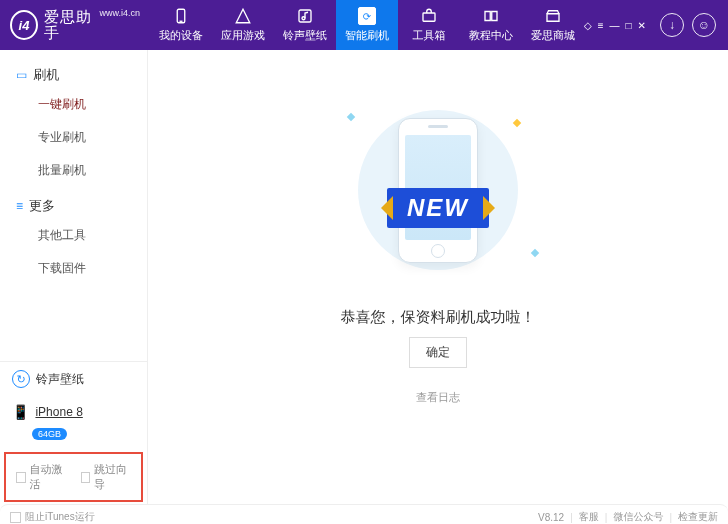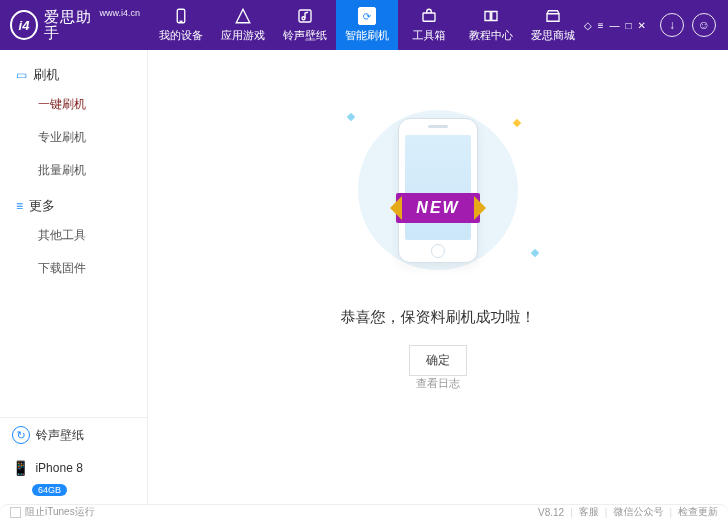--- a/index.html
+++ b/index.html
@@ -41,34 +41,34 @@
 .options label { display: flex; align-items: center; gap: 4px; cursor: pointer; }
 .chk { width: 11px; height: 11px; border: 1px solid #ccc; display: inline-block; }
 
 .main { flex: 1; display: flex; flex-direction: column; align-items: center; padding-top: 50px; position: relative; }
 .illus { width: 220px; height: 180px; position: relative; display: flex; align-items: center; justify-content: center; }
 .disc { width: 160px; height: 160px; background: #e9f4fb; border-radius: 50%; position: absolute; }
 .phone { width: 80px; height: 145px; background: #fff; border: 1px solid #d5e0e9; border-radius: 12px; position: relative; z-index: 2; box-shadow: 0 4px 12px rgba(0,0,0,0.06); }
 .phone::before { content: ""; position: absolute; top: 6px; left: 50%; transform: translateX(-50%); width: 20px; height: 3px; background: #d5e0e9; border-radius: 2px; }
 .phone::after { content: ""; position: absolute; bottom: 4px; left: 50%; transform: translateX(-50%); width: 12px; height: 12px; border: 1px solid #d5e0e9; border-radius: 50%; }
 .phone .screen { position: absolute; inset: 16px 6px 22px 6px; background: linear-gradient(#d9eefb,#cbe7f8); border-radius: 2px; }
-.ribbon { position: absolute; z-index: 3; background: #a21caf; color: #fff; font-weight: 900; font-size: 16px; letter-spacing: 2px; padding: 6px 20px; transform: translateY(18px); border-radius: 2px; font-style: italic; }
+.ribbon { position: absolute; z-index: 3; background: #1d4ed8; color: #fff; font-weight: 900; font-size: 24px; letter-spacing: 2px; padding: 6px 20px; transform: translateY(18px); border-radius: 2px; font-style: italic; }
 .ribbon::before, .ribbon::after { content:""; position:absolute; top:50%; width:0; height:0; border:12px solid transparent; }
 .ribbon::before { left:-18px; border-right-color:#e6aa18; transform:translateY(-50%); }
 .ribbon::after { right:-18px; border-left-color:#e6aa18; transform:translateY(-50%); }
 .spark { position:absolute; width:6px; height:6px; background:#ffc83d; transform:rotate(45deg); z-index:3; }
 .spark.s1 { top:14px; left:20px; background:#8fd7f2; }
 .spark.s2 { top:20px; right:28px; }
 .spark.s3 { bottom:24px; right:10px; background:#8fd7f2; }
 
 .msg { margin-top: 28px; font-size: 15px; color: #333; }
-.btn-ok { margin-top: 18px; border: 1px solid #ddd; background: #fff; padding: 6px 16px; font-size: 12px; cursor: pointer; color: #444; }
-.log-link { font-size: 11px; color: #999; cursor: pointer; }
-
-.footer { height: 20px; border-top: 1px solid #eee; font-size: 10px; color: #999; display: flex; align-items: flex-start; padding: 0 10px; gap: 8px; border-radius: 8px; }
+.btn-ok { margin-top: 10px; border: 1px solid #ddd; background: #fff; padding: 6px 16px; font-size: 12px; cursor: pointer; color: #444; }
+.log-link { margin-top: 22px; font-size: 11px; color: #999; cursor: pointer; }
+
+.footer { height: 20px; border-top: 1px solid #eee; font-size: 10px; color: #999; display: flex; align-items: flex-end; padding: 0 10px; gap: 8px; border-radius: 8px; }
 .footer .left { display: flex; align-items: center; gap: 4px; }
 .footer .right { margin-left: auto; display: flex; gap: 6px; align-items: center; }
 .sep { color:#ddd; }
 </style>
 </head>
 <body>
 
 <div class="topbar">
   <div class="logo-wrap">
     <div class="logo-circle">i4</div>
@@ -154,22 +154,32 @@
     <div class="sb-item">其他工具</div>
     <div class="sb-item">下载固件</div>
 
     <div class="sb-bottom">
       <div class="mode-row">
         <span class="micon">↻</span>
         <span>铃声壁纸</span>
       </div>
       <div class="device-row">
         <span class="dicon">📱</span>
-        <span style="font-weight:500;">iPhone 8</span>
+        <span style="font-weight:500;text-decoration:underline;">iPhone 8</span>
         <span class="badge">64GB</span>
+      </div>
+      <div class="options">
+        <label>
+            <span class="chk"></span>
+            <span>自动激活</span>
+          </label>
+        <label>
+            <span class="chk"></span>
+            <span>跳过向导</span>
+          </label>
       </div>
     </div>
   </div>
 
   <div class="main">
     <div class="illus">
       <div class="disc"></div>
       <span class="spark s1"></span>
         <span class="spark s2"></span>
         <span class="spark s3"></span>

